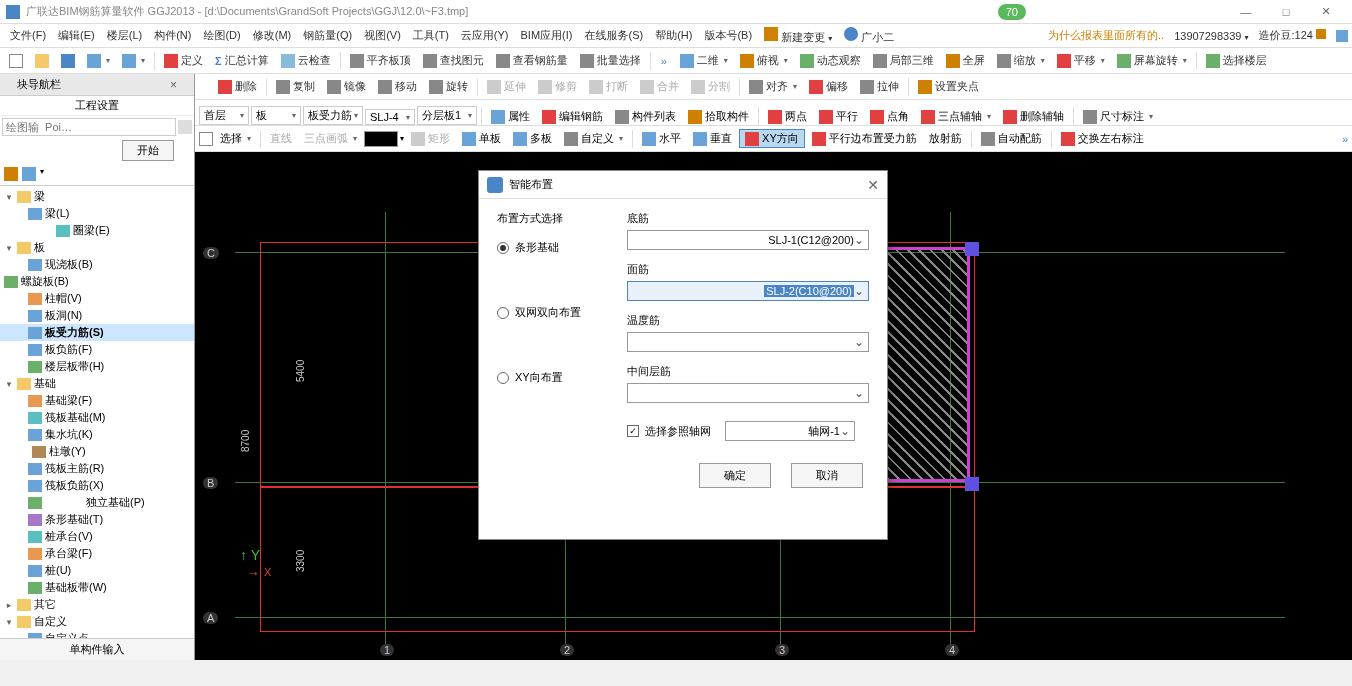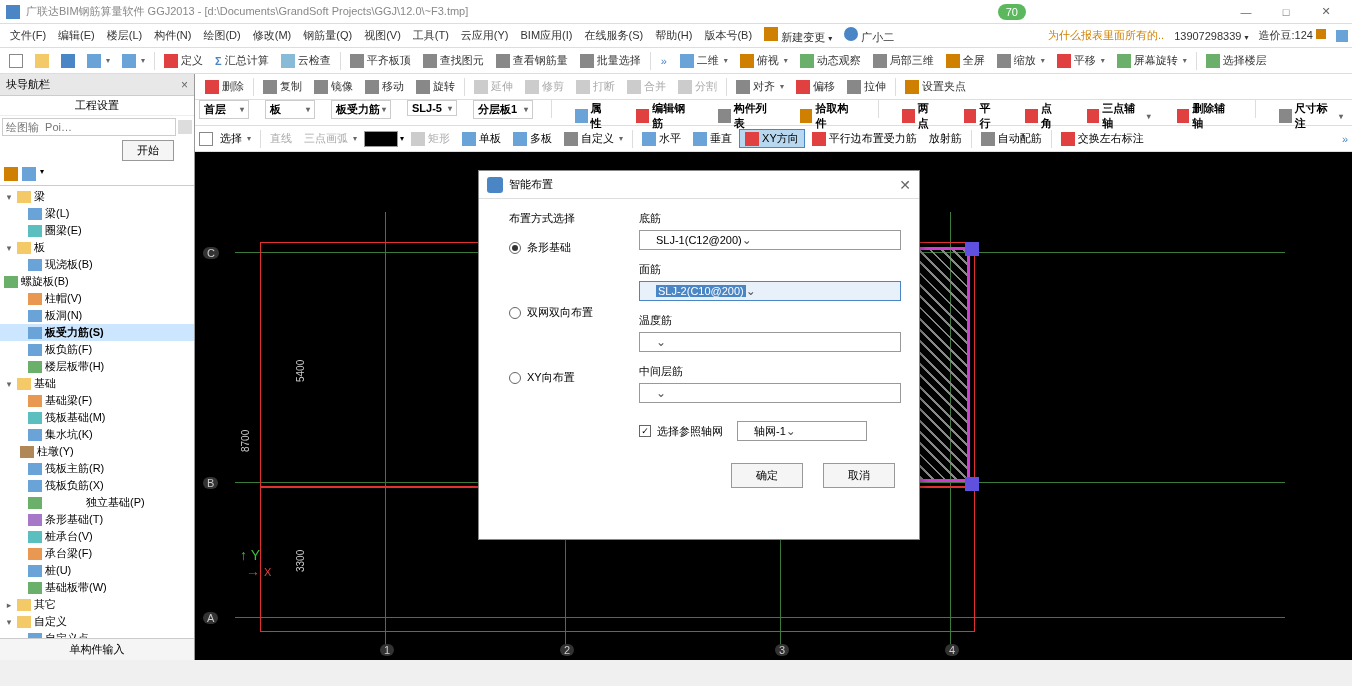--- a/index.html
+++ b/index.html
@@ -26,21 +26,21 @@
 .tb-btn { display: flex; align-items: center; gap: 3px; padding: 1px 5px; color: #333; }
 .tb-ic { width: 14px; height: 14px; display: inline-block; background: #888; }
 .tb-sep { width: 1px; height: 18px; background: #ddd; margin: 0 2px; }
 .tb-drop::after { content: "▾"; font-size: 8px; margin-left: 2px; color: #666; }
 
 
 .main { display: flex; height: calc(100% - 100px); }
 
 
 .sidebar { width: 195px; background: #fff; border-right: 1px solid #999; display: flex; flex-direction: column; }
-.sb-header { background: #e8e8e8; padding: 3px 6px; display: flex; align-items: center; justify-content: space-between; border-bottom: 1px solid #ccc; }
+.sb-header { background: #e8e8e8; padding: 3px 17px; display: flex; align-items: center; justify-content: space-between; border-bottom: 1px solid #ccc; }
 .sb-close { font-size: 12px; color: #666; }
 .sb-row { padding: 2px 6px; text-align: center; background: #fff; border-bottom: 1px solid #eee; }
 .sb-input-row { display: flex; align-items: center; padding: 2px; gap: 2px; }
 .sb-input { flex: 1; border: 1px solid #ccc; padding: 1px 3px; height: 18px; }
 .sb-start-btn { border: 1px solid #999; padding: 2px 14px; background: #f5f5f5; }
 .sb-icons { display: flex; gap: 4px; padding: 4px; border-bottom: 1px solid #ccc; }
 .sb-tree { flex: 1; overflow-y: auto; padding: 2px 0; }
 .tree-item { display: flex; align-items: center; padding: 1px 4px; gap: 3px; white-space: nowrap; }
 .tree-item.sel { background: #cde6ff; }
 .tree-toggle { width: 10px; font-size: 9px; color: #666; text-align: center; }
@@ -49,57 +49,57 @@
 .tree-ic.node { background: #6aa3d8; }
 .tree-ic.green { background: #6ab06a; }
 .tree-ic.orange { background: #e89850; }
 .tree-ic.teal { background: #5bbfbf; }
 .tree-ic.purple { background: #a878c8; }
 .tree-ic.brown { background: #b08858; }
 .sb-footer { border-top: 1px solid #ccc; padding: 3px; text-align: center; background: #f5f5f5; }
 
 
 .canvas-wrap { flex: 1; display: flex; flex-direction: column; background: #fff; position: relative; }
-.canvas-toolbar1 { height: 26px; display: flex; align-items: center; padding: 0 5px; gap: 2px; border-bottom: 1px solid #ddd; }
-.canvas-toolbar2 { height: 26px; display: flex; align-items: flex-start; padding: 0 4px; gap: 16px; border-bottom: 1px solid #ddd; font-weight: bold; }
+.canvas-toolbar1 { height: 26px; display: flex; align-items: center; padding: 0 18px; gap: 2px; border-bottom: 1px solid #ddd; }
+.canvas-toolbar2 { height: 26px; display: flex; align-items: flex-end; padding: 0 4px; gap: 2px; border-bottom: 1px solid #ddd; }
 .canvas-toolbar3 { height: 26px; display: flex; align-items: center; padding: 0 4px; gap: 2px; border-bottom: 1px solid #ddd; }
 .ct-sel { border: 1px solid #ccc; padding: 1px 4px; min-width: 50px; display: flex; align-items: center; justify-content: space-between; }
 .ct-sel::after { content: "▾"; font-size: 8px; color: #666; }
 .ct-btn { display: flex; align-items: center; gap: 3px; padding: 1px 5px; }
 .ct-btn.active { background: #b8d8f0; border: 1px solid #4a86c5; }
 .color-box { width: 34px; height: 16px; background: #000; border: 1px solid #999; }
 
 .canvas { flex: 1; background: #000; position: relative; overflow: hidden; }
 .grid-label { position: absolute; color: #ccc; font-size: 11px; background: #333; border-radius: 7px; padding: 0 4px; }
 .grid-line-h { position: absolute; height: 1px; background: #3c7a3c; }
 .grid-line-v { position: absolute; width: 1px; background: #3c7a3c; }
 .red-rect { position: absolute; border: 1px solid #e03030; }
 .mag-rect { position: absolute; border: 3px solid #d040d0; background: repeating-linear-gradient(45deg, transparent, transparent 6px, #888 6px, #888 8px); }
 .mag-corner { position: absolute; width: 14px; height: 14px; background: #6050e0; }
 .axis-arrow { position: absolute; }
 .axis-y { color: #3cc03c; font-size: 14px; }
 .axis-x { color: #e04040; font-size: 14px; }
 .dim-text { position: absolute; color: #ccc; font-size: 10px; transform: rotate(-90deg); transform-origin: left top; }
 
 
-.dialog { position: absolute; left: 478px; top: 170px; width: 442px; height: 370px; background: #fff; border: 1px solid #888; box-shadow: 2px 2px 8px rgba(0,0,0,0.3); z-index: 100; }
+.dialog { position: absolute; left: 478px; top: 170px; width: 410px; height: 370px; background: #fff; border: 1px solid #888; box-shadow: 2px 2px 8px rgba(0,0,0,0.3); z-index: 100; }
 .dlg-title { height: 28px; display: flex; align-items: center; padding: 0 8px; border-bottom: 1px solid #ddd; }
 .dlg-title-ic { width: 16px; height: 16px; background: #4a86c5; margin-right: 6px; border-radius: 3px; }
 .dlg-title-text { flex: 1; }
 .dlg-close { font-size: 14px; color: #666; cursor: pointer; }
 .dlg-body { padding: 12px 18px; display: flex; gap: 20px; }
-.dlg-left { width: 110px; margin-left: 12px; }
+.dlg-left { width: 110px; }
 .dlg-left-title { margin-bottom: 14px; }
 .radio-row { display: flex; align-items: center; gap: 6px; margin-bottom: 50px; }
 .radio { width: 12px; height: 12px; border: 1px solid #666; border-radius: 50%; display: flex; align-items: center; justify-content: center; }
 .radio.on::after { content: ""; width: 6px; height: 6px; background: #333; border-radius: 50%; }
 .dlg-right { flex: 1; }
 .field { margin-bottom: 12px; }
 .field-label { margin-bottom: 4px; }
-.field-select { width: 100%; border: 1px solid #999; padding: 2px 16px; height: 20px; display: flex; align-items: center; justify-content: flex-start; }
+.field-select { width: 100%; border: 1px solid #999; padding: 2px 4px; height: 20px; display: flex; align-items: center; justify-content: flex-end; }
 .field-select.hl { border: 1px solid #4a86c5; background: #e8f0fa; }
 .field-select.hl span:first-child { background: #4a86c5; color: #fff; padding: 0 2px; }
 .field-select::after { content: "⌄"; font-size: 12px; color: #555; }
 .chk-row { display: flex; align-items: center; gap: 6px; margin-top: 18px; }
 .chk { width: 12px; height: 12px; border: 1px solid #666; display: flex; align-items: center; justify-content: center; font-size: 9px; }
 .dlg-footer { display: flex; justify-content: flex-end; gap: 20px; padding: 10px 24px; }
 .dlg-btn { border: 1px solid #999; padding: 4px 24px; background: #f5f5f5; }
 </style>
 </head>
 <body>
@@ -248,21 +248,21 @@
     <div class="sb-tree" id="tree">
         <div class="tree-item">
           <span class="tree-toggle">▾</span>
           <span class="tree-ic folder"></span>
           <span>梁</span>
         </div>
         <div class="tree-item" style="padding-left: 28px;">
           <span class="tree-ic node"></span>
           <span>梁(L)</span>
         </div>
-        <div class="tree-item" style="padding-left: 28px;">
+        <div class="tree-item" style="padding-left: 20px; margin-left: 36px;">
           <span class="tree-ic teal"></span>
           <span>圈梁(E)</span>
         </div>
         <div class="tree-item">
           <span class="tree-toggle">▾</span>
           <span class="tree-ic folder"></span>
           <span>板</span>
         </div>
         <div class="tree-item" style="padding-left: 28px;">
           <span class="tree-ic node"></span>
@@ -302,21 +302,21 @@
           <span>基础梁(F)</span>
         </div>
         <div class="tree-item" style="padding-left: 28px;">
           <span class="tree-ic teal"></span>
           <span>筏板基础(M)</span>
         </div>
         <div class="tree-item" style="padding-left: 28px;">
           <span class="tree-ic node"></span>
           <span>集水坑(K)</span>
         </div>
-        <div class="tree-item" style="padding-left: 20px;">
+        <div class="tree-item" style="padding-left: 32px;">
           <span class="tree-ic brown"></span>
           <span>柱墩(Y)</span>
         </div>
         <div class="tree-item" style="padding-left: 28px;">
           <span class="tree-ic node"></span>
           <span>筏板主筋(R)</span>
         </div>
         <div class="tree-item" style="padding-left: 28px;">
           <span class="tree-ic node"></span>
           <span>筏板负筋(X)</span>
@@ -432,21 +432,21 @@
       <div class="ct-sel">
           <span>首层</span>
         </div>
       <div class="ct-sel">
           <span>板</span>
         </div>
       <div class="ct-sel" style="min-width:60px">
           <span>板受力筋</span>
         </div>
       <div class="ct-sel">
-          <span>SLJ-5</span>
+          <span>SLJ-4</span>
         </div>
       <div class="ct-sel" style="min-width:60px">
           <span>分层板1</span>
         </div>
       <span class="tb-sep"></span>
       <span class="ct-btn">
           <span class="tb-ic" style="background:#6aa3d8"></span>
           <span>属性</span>
         </span>
       <span class="ct-btn">

